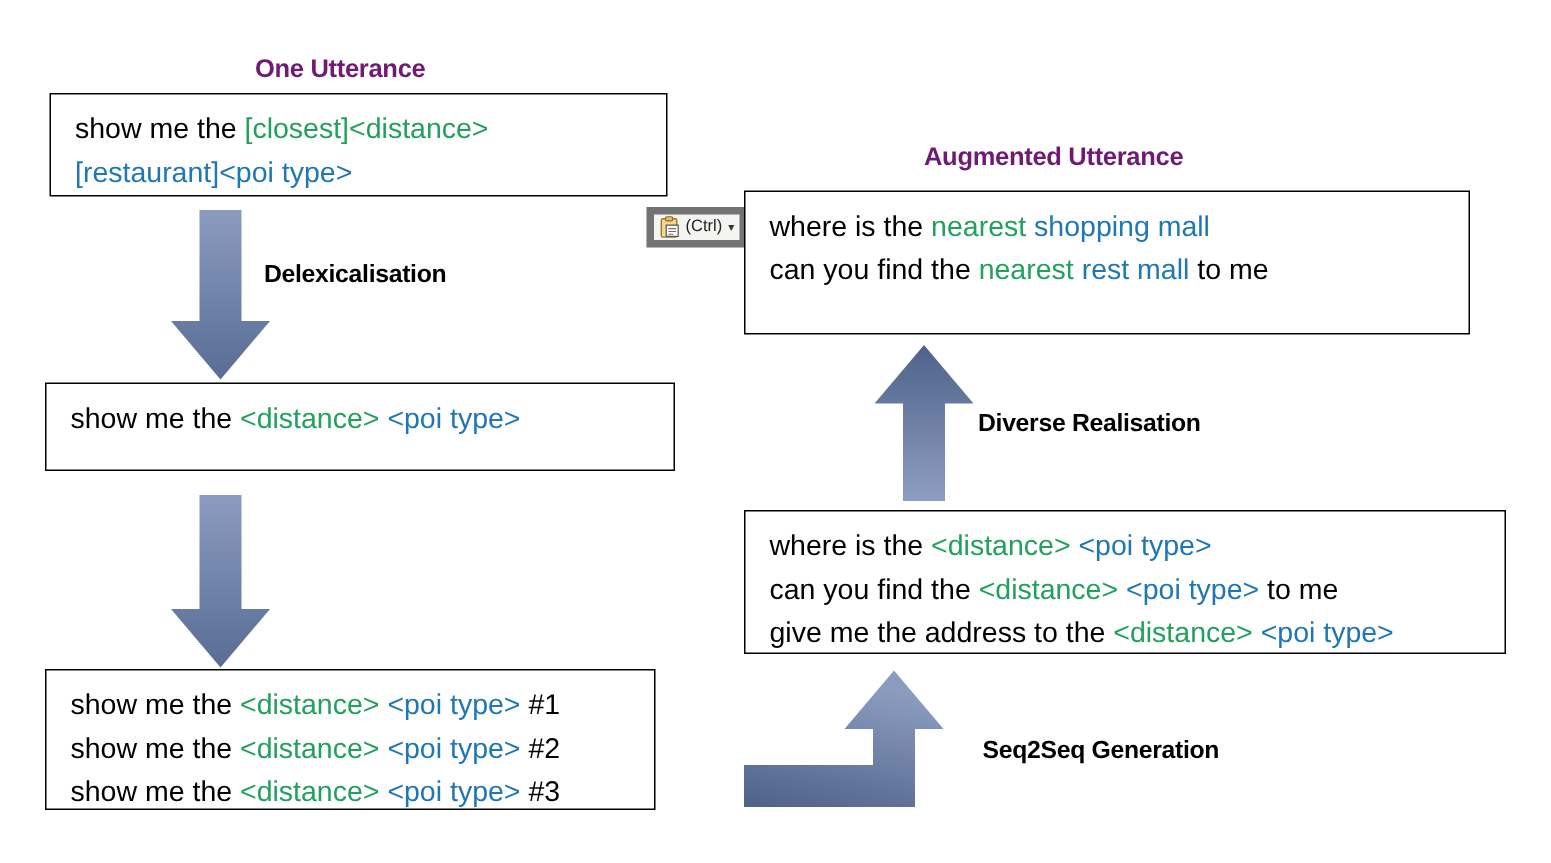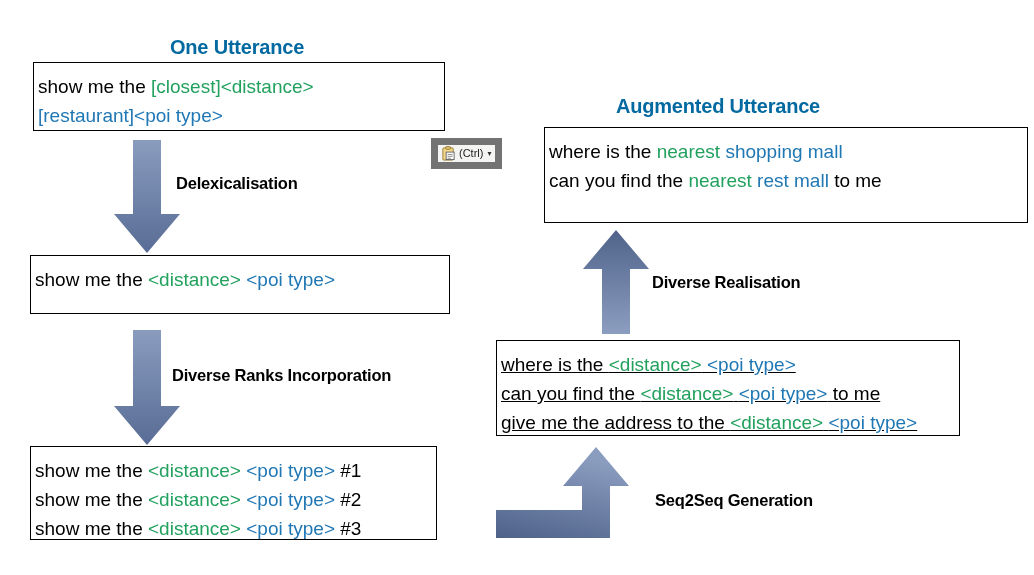--- a/index.html
+++ b/index.html
@@ -14,39 +14,39 @@
   #canvas {
     position: relative;
     width: 1034px;
     height: 575px;
     background: #ffffff;
     overflow: hidden;
   }
   .stage-title {
     position: absolute;
     font-weight: bold;
-    font-size: 20px;
-    color: #0369a1;
+    font-size: 17px;
+    color: #701a75;
     letter-spacing: -0.2px;
     white-space: nowrap;
   }
   .step-label {
     position: absolute;
     font-weight: bold;
     font-size: 16.5px;
     color: #000000;
     letter-spacing: -0.2px;
     white-space: nowrap;
   }
   .utt-box {
     position: absolute;
     box-sizing: border-box;
     border: 1.6px solid #000000;
     background: #ffffff;
-    padding: 9px 0 9px 4px;
+    padding: 9px 0 9px 16px;
   }
   .utt-line {
     font-size: 19px;
     line-height: 29px;
     color: #000000;
     white-space: nowrap;
   }
   .tok-plain { color: #000000; }
   .tok-green { color: #22A15E; }
   .tok-blue  { color: #1F77B4; }
@@ -57,21 +57,21 @@
   }
   .arrow svg { display: block; }
 
   
   .paste-ctrl {
     position: absolute;
     box-sizing: border-box;
     display: flex;
     align-items: center;
     gap: 3px;
-    border: 7px solid #737373;
+    border: 5px solid #737373;
     background: #f4f4f2;
     padding: 1px 4px 1px 3px;
     font-size: 11px;
     color: #222222;
     line-height: 1;
     white-space: nowrap;
   }
   .paste-ctrl .clip {
     width: 15px;
     height: 15px;
@@ -124,21 +124,20 @@
       <defs>
         <linearGradient id="gradDownV2" x1="0" y1="0" x2="0" y2="1">
           <stop offset="0%" stop-color="#8A9CBE"></stop>
           <stop offset="100%" stop-color="#586C95"></stop>
         </linearGradient>
       </defs>
       <path d="M22 0 H50 V76 H69 L36 115 L3 76 H22 Z" fill="url(#gradDownV2)"></path>
     </svg>
   </div>
 
-  <div class="step-label" style="left:172px; top:366px;">Diverse Ranks Incorporation</div>
 
   <div class="utt-box" id="box-ranked" style="left:30px; top:446px; width:407px; height:94px;">
       <div class="utt-line"><span class="tok-plain">show me the </span><span class="tok-green">&lt;distance&gt;</span><span class="tok-plain"> </span><span class="tok-blue">&lt;poi type&gt;</span><span class="tok-plain"> #1</span></div>
       <div class="utt-line"><span class="tok-plain">show me the </span><span class="tok-green">&lt;distance&gt;</span><span class="tok-plain"> </span><span class="tok-blue">&lt;poi type&gt;</span><span class="tok-plain"> #2</span></div>
       <div class="utt-line"><span class="tok-plain">show me the </span><span class="tok-green">&lt;distance&gt;</span><span class="tok-plain"> </span><span class="tok-blue">&lt;poi type&gt;</span><span class="tok-plain"> #3</span></div>
     </div>
 
   <div class="paste-ctrl" style="left:431px; top:138px;">
     <span class="clip">
       <svg width="15" height="15" viewBox="0 0 16 16">
@@ -149,41 +148,41 @@
         <line x1="7" y1="11" x2="12.5" y2="11" stroke="#6E6E6E" stroke-width="0.8"></line>
         <line x1="7" y1="13" x2="10.5" y2="13" stroke="#6E6E6E" stroke-width="0.8"></line>
       </svg>
     </span>
     <span>(Ctrl)</span>
     <span class="caret">▾</span>
   </div>
 
   <div class="stage-title" style="left:616px; top:95px;">Augmented Utterance</div>
 
-  <div class="utt-box" id="box-augmented" style="left:496px; top:127px; width:484px; height:96px;margin-left:48px;">
+  <div class="utt-box" id="box-augmented" style="left:496px; top:127px; width:484px; height:96px;">
       <div class="utt-line"><span class="tok-plain">where is the </span><span class="tok-green">nearest</span><span class="tok-plain"> </span><span class="tok-blue">shopping mall</span></div>
       <div class="utt-line"><span class="tok-plain">can you find the </span><span class="tok-green">nearest</span><span class="tok-plain"> </span><span class="tok-blue">rest mall</span><span class="tok-plain"> to me</span></div>
     </div>
 
   <div class="arrow" style="left:580px; top:228px;">
     <svg width="72" height="108" viewBox="0 0 72 108">
       <defs>
         <linearGradient id="gradUpV1" x1="0" y1="0" x2="0" y2="1">
           <stop offset="0%" stop-color="#53669100"></stop>
           <stop offset="0%" stop-color="#4F6289"></stop>
           <stop offset="100%" stop-color="#8C9EC0"></stop>
         </linearGradient>
       </defs>
       <path d="M36 2 L69 41 H50 V106 H22 V41 H3 Z" fill="url(#gradUpV1)"></path>
     </svg>
   </div>
 
   <div class="step-label" style="left:652px; top:273px;">Diverse Realisation</div>
 
-  <div class="utt-box" id="box-generated-templates" style="left:496px; top:340px; width:464px; height:96px;text-decoration:underline;">
+  <div class="utt-box" id="box-generated-templates" style="left:496px; top:340px; width:508px; height:96px;">
       <div class="utt-line"><span class="tok-plain">where is the </span><span class="tok-green">&lt;distance&gt;</span><span class="tok-plain"> </span><span class="tok-blue">&lt;poi type&gt;</span></div>
       <div class="utt-line"><span class="tok-plain">can you find the </span><span class="tok-green">&lt;distance&gt;</span><span class="tok-plain"> </span><span class="tok-blue">&lt;poi type&gt;</span><span class="tok-plain"> to me</span></div>
       <div class="utt-line"><span class="tok-plain">give me the address to the </span><span class="tok-green">&lt;distance&gt;</span><span class="tok-plain"> </span><span class="tok-blue">&lt;poi type&gt;</span></div>
     </div>
 
   <div class="arrow" style="left:492px; top:444px;">
     <svg width="150" height="100" viewBox="0 0 150 100">
       <defs>
         <linearGradient id="gradElbow" x1="0" y1="1" x2="0.35" y2="0">
           <stop offset="0%" stop-color="#4E6189"></stop>

